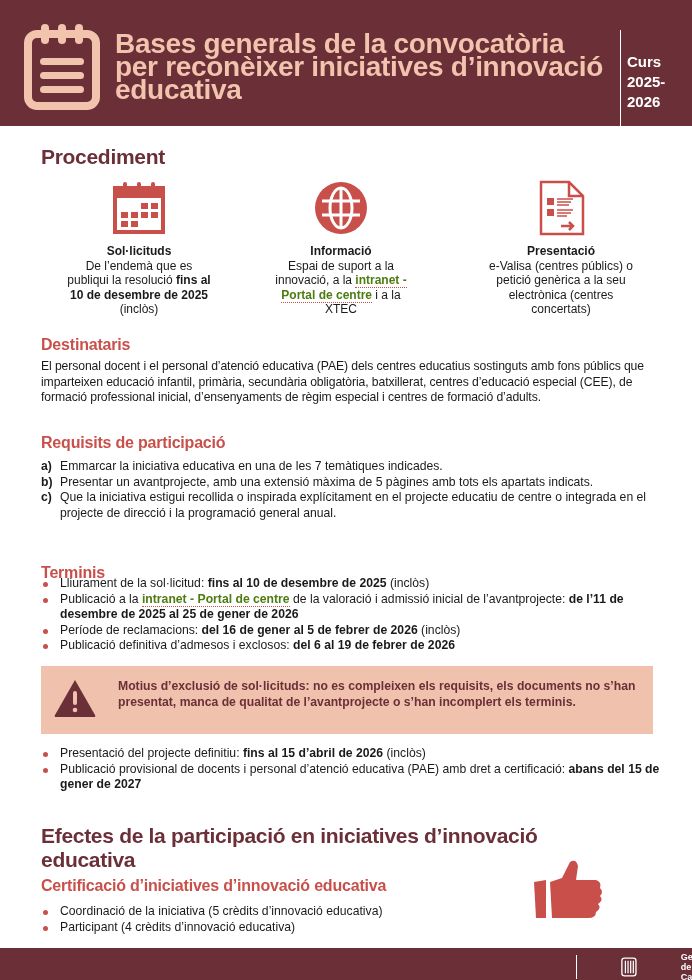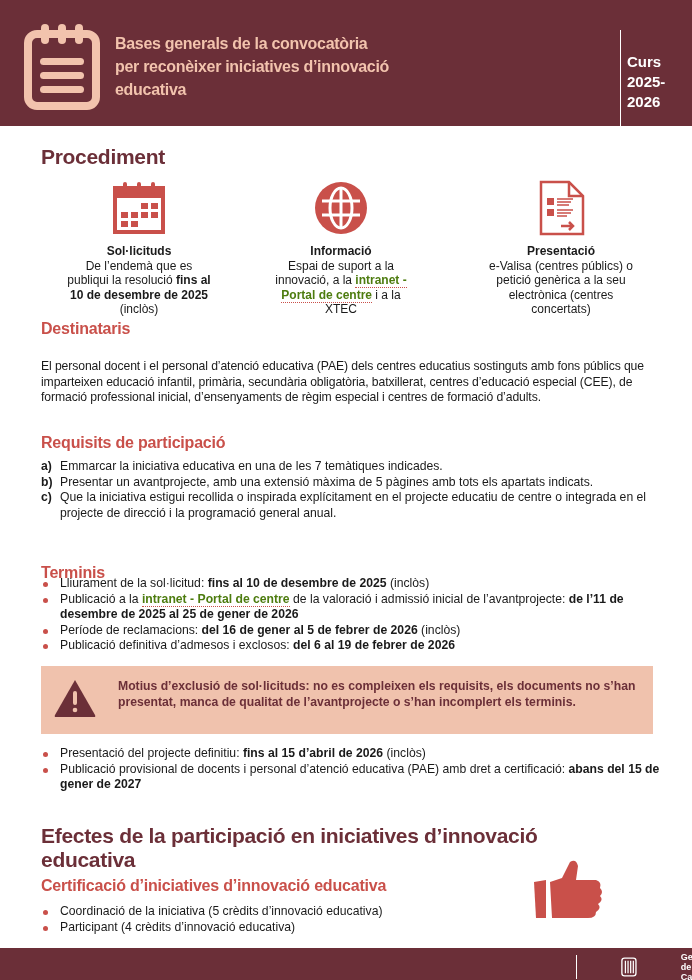--- a/index.html
+++ b/index.html
@@ -1,21 +1,21 @@
 <!DOCTYPE html>
 <html><head>
 <meta charset="utf-8">
 <style>
   * { box-sizing: border-box; margin: 0; padding: 0; }
   html, body { width: 692px; height: 980px; background: #ffffff; overflow: hidden; }
   body { font-family: "Liberation Sans", "DejaVu Sans", sans-serif; color: #1a1a1a; position: relative; }
 
   .header { position: absolute; left: 0; top: 0; width: 692px; height: 126px; background: #6b2f38; }
   .header-icon { position: absolute; left: 24px; top: 20px; width: 76px; height: 90px; }
-  .header-title { position: absolute; left: 115px; top: 32px; width: 490px; color: #f2c3ad; font-weight: bold; font-size: 16px; line-height: 23px; letter-spacing: -0.3px; }
+  .header-title { position: absolute; left: 115px; top: 32px; width: 490px; color: #f2c3ad; font-weight: bold; font-size: 28px; line-height: 23px; letter-spacing: -0.3px; }
   .header-divider { position: absolute; left: 620px; top: 30px; width: 1px; height: 96px; background: #ffffff; }
   .header-course { position: absolute; left: 627px; top: 52px; color: #ffffff; font-weight: bold; font-size: 15px; line-height: 20px; }
 
   .h1 { position: absolute; left: 41px; color: #6b2f38; font-weight: bold; font-size: 21px; letter-spacing: -0.3px; }
   .h2 { position: absolute; left: 41px; color: #c9504a; font-weight: bold; font-size: 16px; letter-spacing: -0.2px; }
 
   .proc-col { position: absolute; top: 180px; width: 150px; text-align: center; font-size: 12px; line-height: 14.5px; }
   .proc-icon { display: block; margin: 0 auto 8px auto; width: 56px; height: 56px; }
   .proc-col .title { font-weight: bold; display: block; }
   .link { color: #4d7c0f; font-weight: bold; border-bottom: 1.5px dotted #c9504a; }
@@ -107,21 +107,21 @@
     <path d="M36 2 V16 H50" fill="none" stroke="#c9504a" stroke-width="2.5"></path>
     <rect x="14" y="18" width="7" height="7" fill="#c9504a"></rect>
       <rect x="14" y="29" width="7" height="7" fill="#c9504a"></rect>
     <path d="M24 19 H40 M24 22 H38 M24 25 H36 M24 30 H40 M24 33 H38 M24 36 H34" stroke="#c9504a" stroke-width="1.6"></path>
     <path d="M28 46 H40 M36 42 L40 46 L36 50" fill="none" stroke="#c9504a" stroke-width="2.5"></path>
   </svg>
   <span class="title">Presentació</span>
   <span>e-Valisa (centres públics) o petició genèrica a la seu electrònica (centres concertats)</span>
 </div>
 
-<div class="h2" style="top:320px;text-align:center;">Destinataris</div>
+<div class="h2" style="top:336px;text-align:center;">Destinataris</div>
 <div class="para" style="top:359px;">El personal docent i el personal d’atenció educativa (PAE) dels centres educatius sostinguts amb fons públics que imparteixen educació infantil, primària, secundària obligatòria, batxillerat, centres d’educació especial (CEE), de formació professional inicial, d’ensenyaments de règim especial i centres de formació d’adults.</div>
 
 <div class="h2" style="top:434px;">Requisits de participació</div>
 <ul class="alist" style="top:459px;">
   <li><span class="mark">a)</span><span>Emmarcar la iniciativa educativa en una de les 7 temàtiques indicades.</span></li>
   <li><span class="mark">b)</span><span>Presentar un avantprojecte, amb una extensió màxima de 5 pàgines amb tots els apartats indicats.</span></li>
   <li><span class="mark">c)</span><span>Que la iniciativa estigui recollida o inspirada explícitament en el projecte educatiu de centre o integrada en el projecte de direcció i la programació general anual.</span></li>
 </ul>
 
 <div class="h2" style="top:564px;">Terminis</div>

